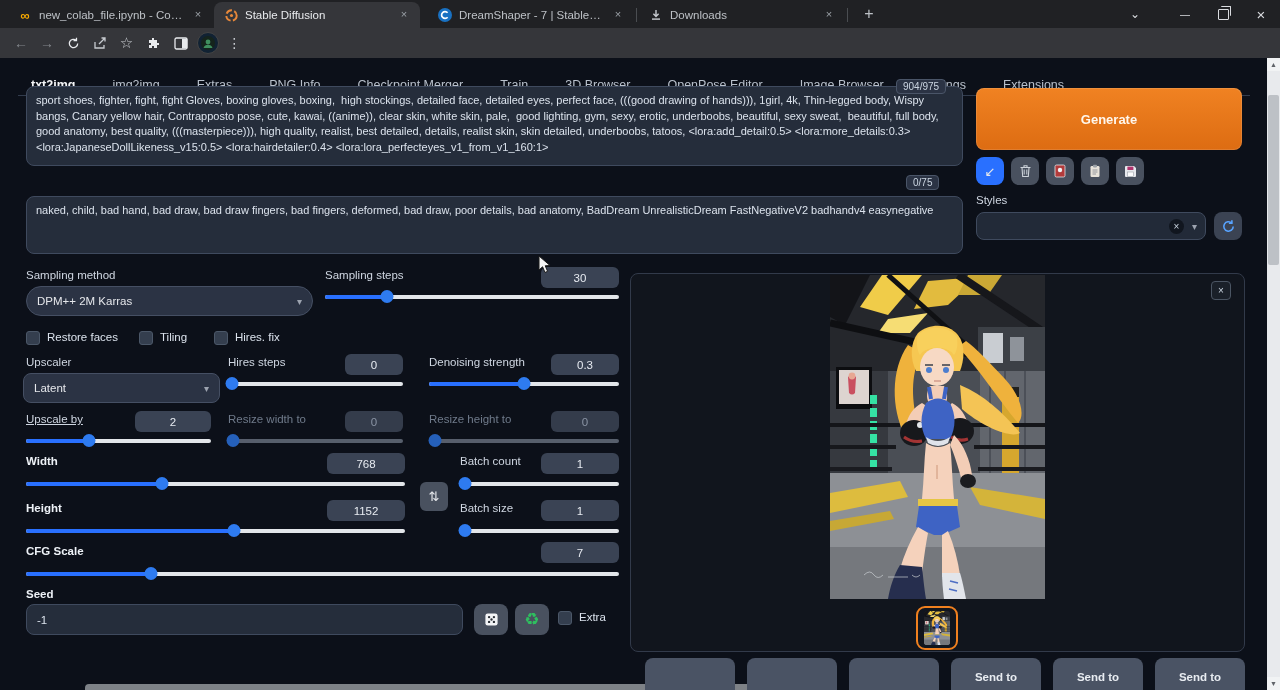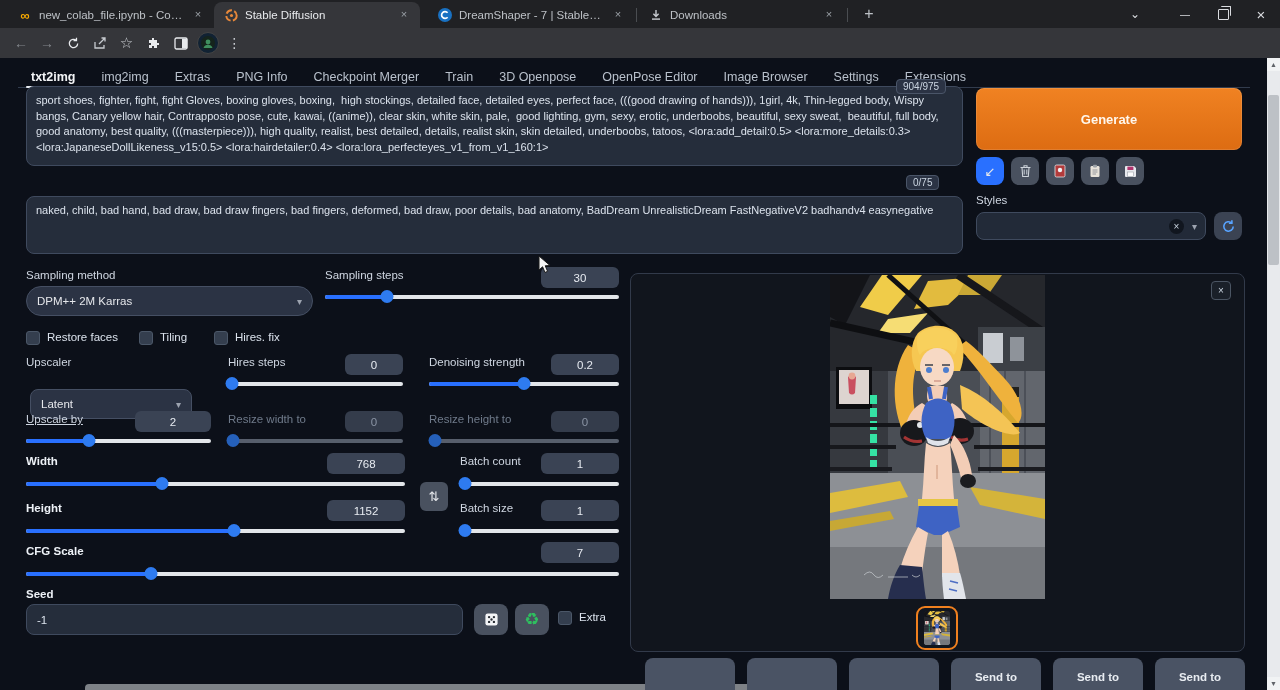--- a/index.html
+++ b/index.html
@@ -26,21 +26,21 @@
   .navbtn.dim{color:#84888d;}
   .urlbar{height:22px;flex:1;margin:0 10px 0 6px;background:#202124;border-radius:11px;display:flex;align-items:center;gap:7px;padding:0 12px;}
   .urltext{color:#e8eaed;font-size:11.5px;}
   .tbicons{display:flex;align-items:center;margin-right:4px;}
   .tbicons .navbtn{width:27px;}
   .avatar{width:20px;height:20px;border-radius:50%;background:#123;display:flex;align-items:center;justify-content:center;overflow:hidden;border:1px solid #444;}
 
   
   .page{position:absolute;left:0;top:58px;width:1280px;height:632px;background:#0c1019;}
 
-  .navtabs{position:absolute;left:18px;top:8px;right:30px;height:21px;display:flex;gap:0;border-bottom:1px solid #323c4d;}
+  .navtabs{position:absolute;left:18px;top:16px;right:30px;height:21px;display:flex;gap:11px;border-bottom:1px solid #323c4d;}
   .ntab{padding:0 13px;font-size:12.5px;color:#b9c1cc;display:flex;align-items:center;position:relative;}
   .ntab.active{color:#f3f4f6;font-weight:700;}
   .ntab.active:after{content:"";position:absolute;left:8px;right:8px;bottom:-1px;height:2px;background:#e8ecf1;border-radius:2px;}
 
   textarea.prompt{position:absolute;background:#252d3b;border:1px solid #3f4a5e;border-radius:8px;color:#dbe2ec;
     font-family:"Liberation Sans","DejaVu Sans",sans-serif;font-size:11px;line-height:15.5px;padding:6px 9px;resize:none;outline:none;box-sizing:border-box;}
   #prompt-box{left:26px;top:28px;width:937px;height:80px;}
   #negative-box{left:26px;top:138px;width:937px;height:58px;}
   .tokenbadge{position:absolute;background:#2b3344;border:1px solid #4a5568;border-radius:4px;color:#cbd5e1;
     font-size:10px;padding:1px 6px;z-index:3;}
@@ -224,21 +224,21 @@
       <div class="ntab">
           <span>PNG Info</span>
         </div>
       <div class="ntab">
           <span>Checkpoint Merger</span>
         </div>
       <div class="ntab">
           <span>Train</span>
         </div>
       <div class="ntab">
-          <span>3D Openpose</span>
+          <span>3D Browser</span>
         </div>
       <div class="ntab">
           <span>OpenPose Editor</span>
         </div>
       <div class="ntab">
           <span>Image Browser</span>
         </div>
       <div class="ntab">
           <span>Settings</span>
         </div>
@@ -316,33 +316,33 @@
     <div class="cbrow" style="left:139px;top:273px;">
       <span class="cbox"></span>
         <span class="cblabel">Tiling</span>
     </div>
     <div class="cbrow" style="left:214px;top:273px;">
       <span class="cbox"></span>
         <span class="cblabel">Hires. fix</span>
     </div>
 
     <div class="lbl" style="left:26px;top:298px;">Upscaler</div>
-    <div class="dropdown" style="left:30px;top:315px;width:162px;margin-top:16px;">
+    <div class="dropdown" style="left:23px;top:315px;width:197px;">
       <span>Latent</span>
         <span class="caret">▾</span>
     </div>
     <div class="lbl" style="left:228px;top:298px;">Hires steps</div>
     <div class="valbox" style="left:345px;top:296px;width:58px;">0</div>
     <div class="slider" style="left:228px;top:319px;width:175px;">
       <div class="sl-track"></div>
         <div class="sl-fill" style="width: 2.5%;"></div>
         <div class="sl-thumb" style="left: 2.5%;"></div>
     </div>
     <div class="lbl" style="left:429px;top:298px;">Denoising strength</div>
-    <div class="valbox" style="left:551px;top:296px;width:68px;">0.2</div>
+    <div class="valbox" style="left:551px;top:296px;width:68px;">0.3</div>
     <div class="slider" style="left:429px;top:319px;width:190px;">
       <div class="sl-track"></div>
         <div class="sl-fill" style="width: 50%;"></div>
         <div class="sl-thumb" style="left: 50%;"></div>
     </div>
 
     <div class="lbl" style="left:26px;top:355px;text-decoration:underline;">Upscale by</div>
     <div class="valbox" style="left:135px;top:353px;width:76px;">2</div>
     <div class="slider" style="left:26px;top:376px;width:185px;">
       <div class="sl-track"></div>

